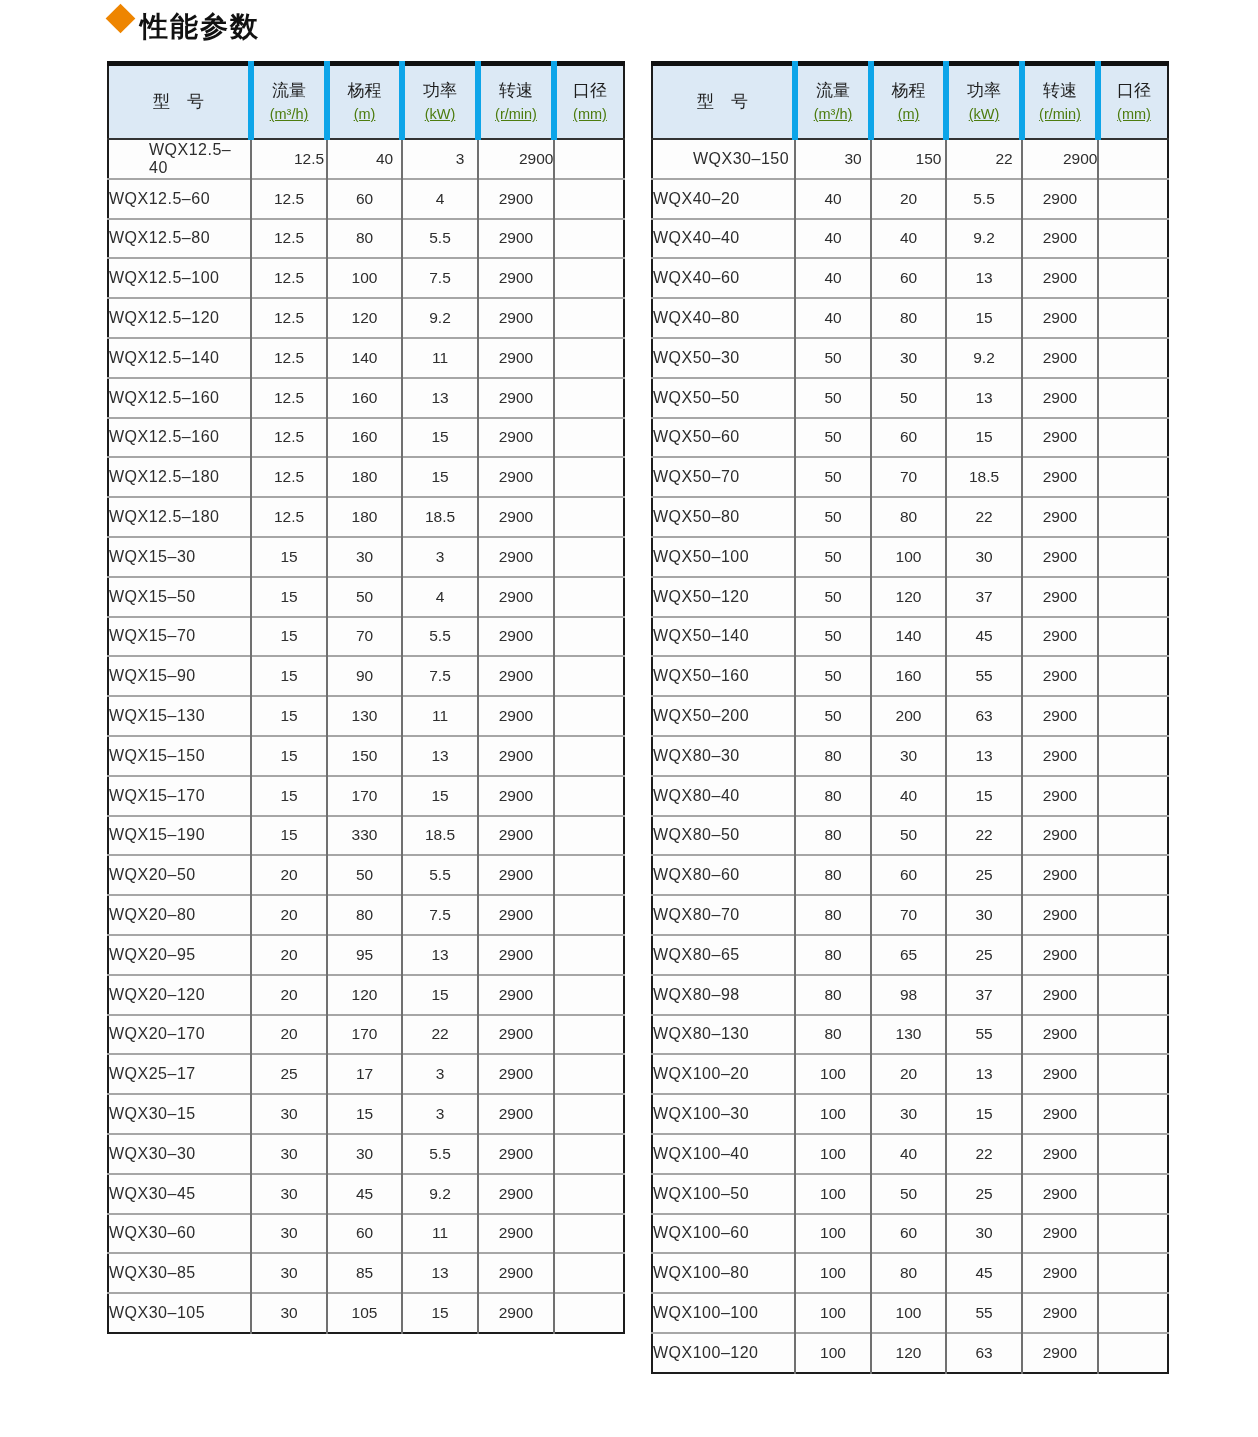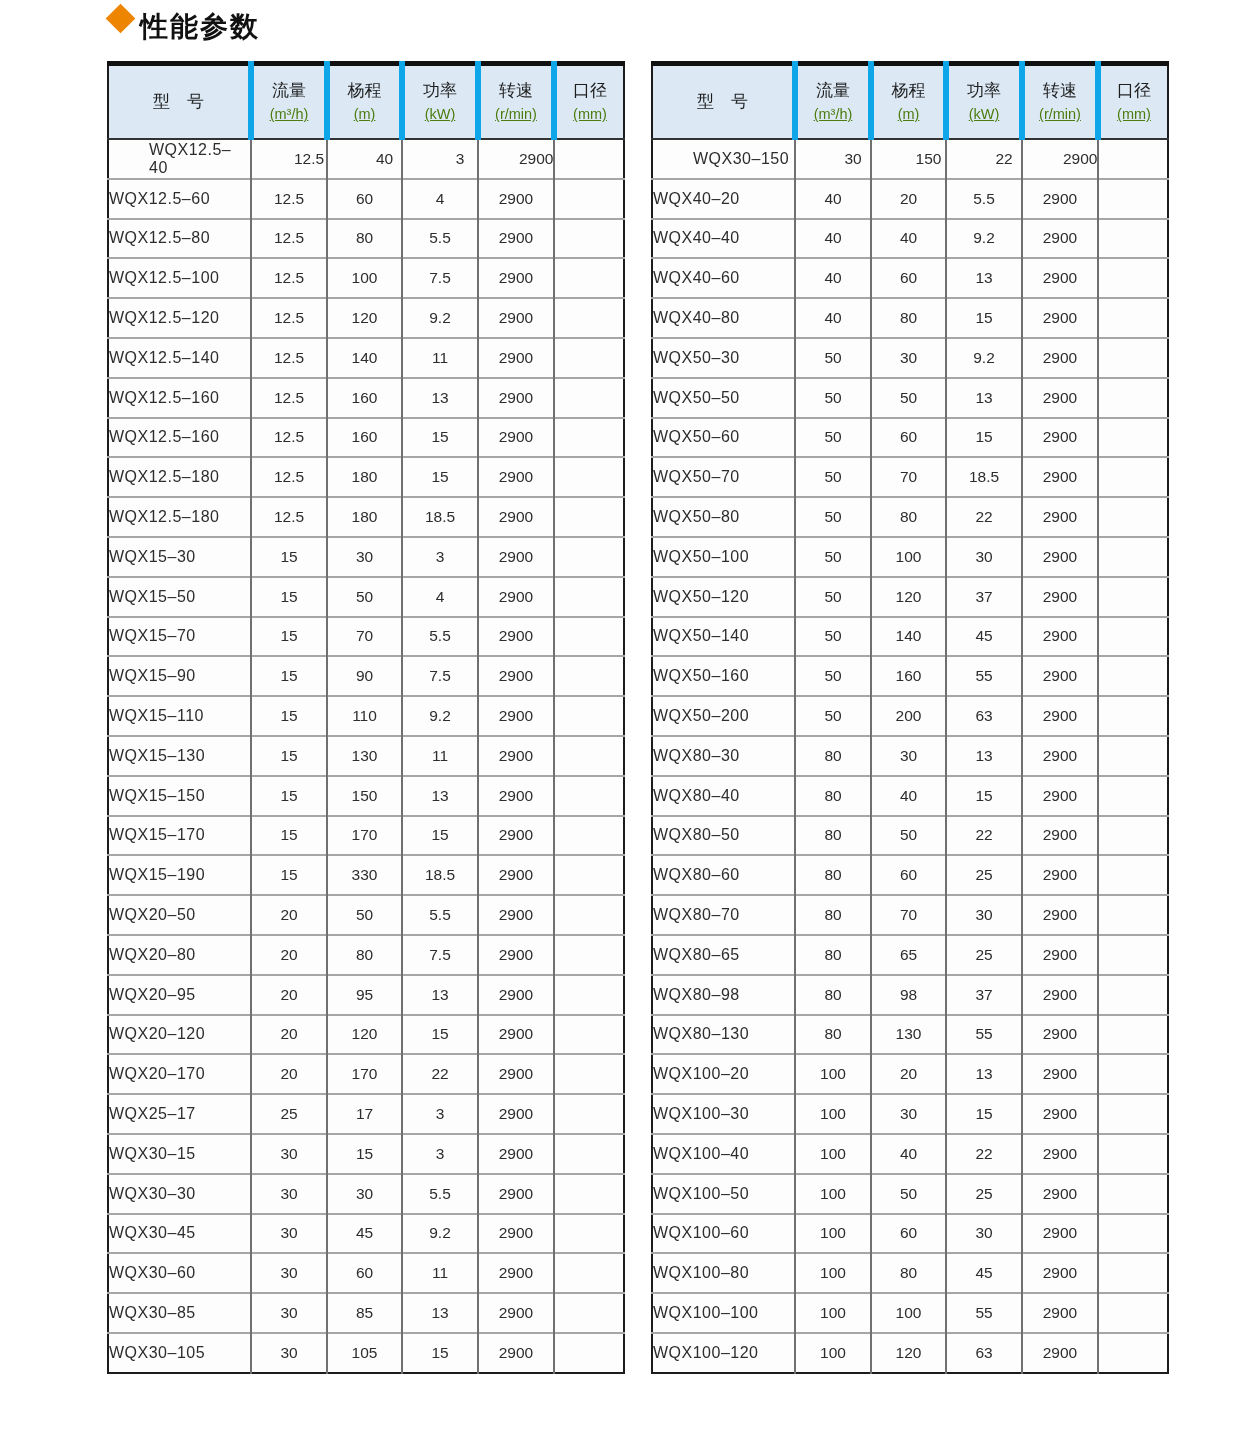--- a/index.html
+++ b/index.html
@@ -185,28 +185,20 @@
         </tr>
         <tr>
           <td class="model">WQX15–90</td>
           <td class="num">15</td>
           <td class="num">90</td>
           <td class="num">7.5</td>
           <td class="num">2900</td>
           <td class="num"></td>
         </tr>
         <tr>
-          <td class="model">WQX15–110</td>
-          <td class="num">15</td>
-          <td class="num">110</td>
-          <td class="num">9.2</td>
-          <td class="num">2900</td>
-          <td class="num"></td>
-        </tr>
-        <tr>
           <td class="model">WQX15–130</td>
           <td class="num">15</td>
           <td class="num">130</td>
           <td class="num">11</td>
           <td class="num">2900</td>
           <td class="num"></td>
         </tr>
         <tr>
           <td class="model">WQX15–150</td>
           <td class="num">15</td>

